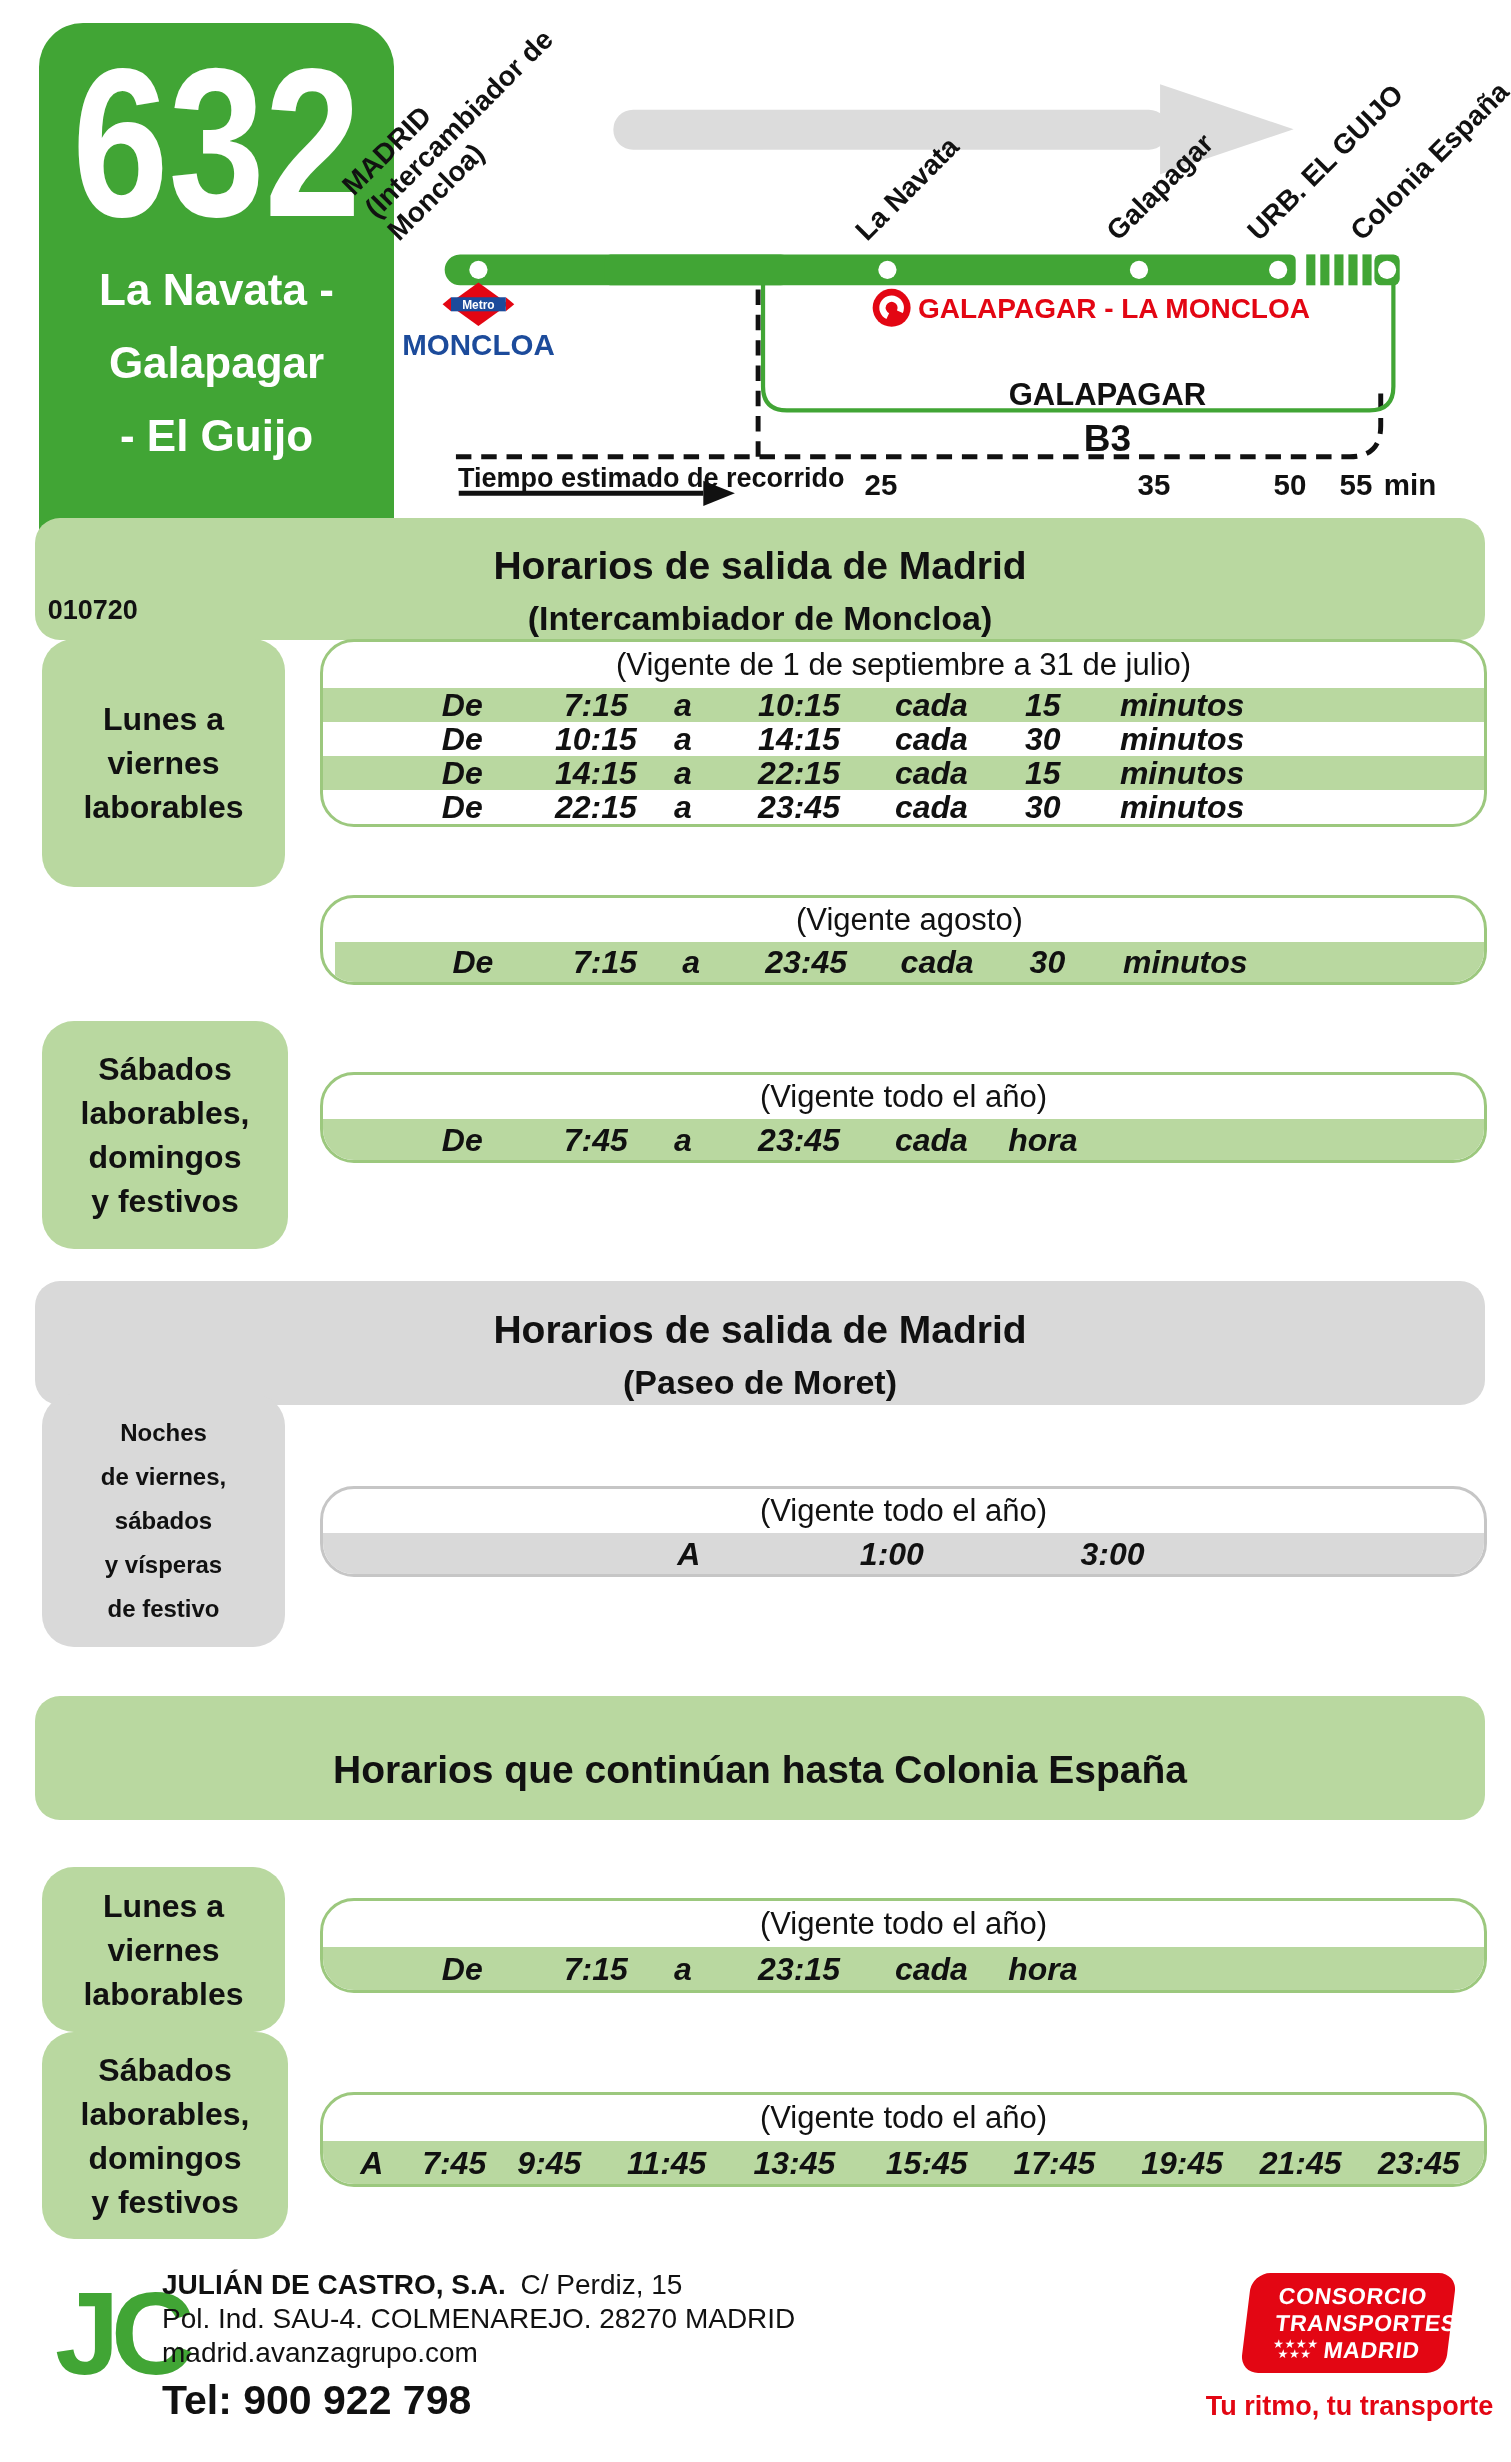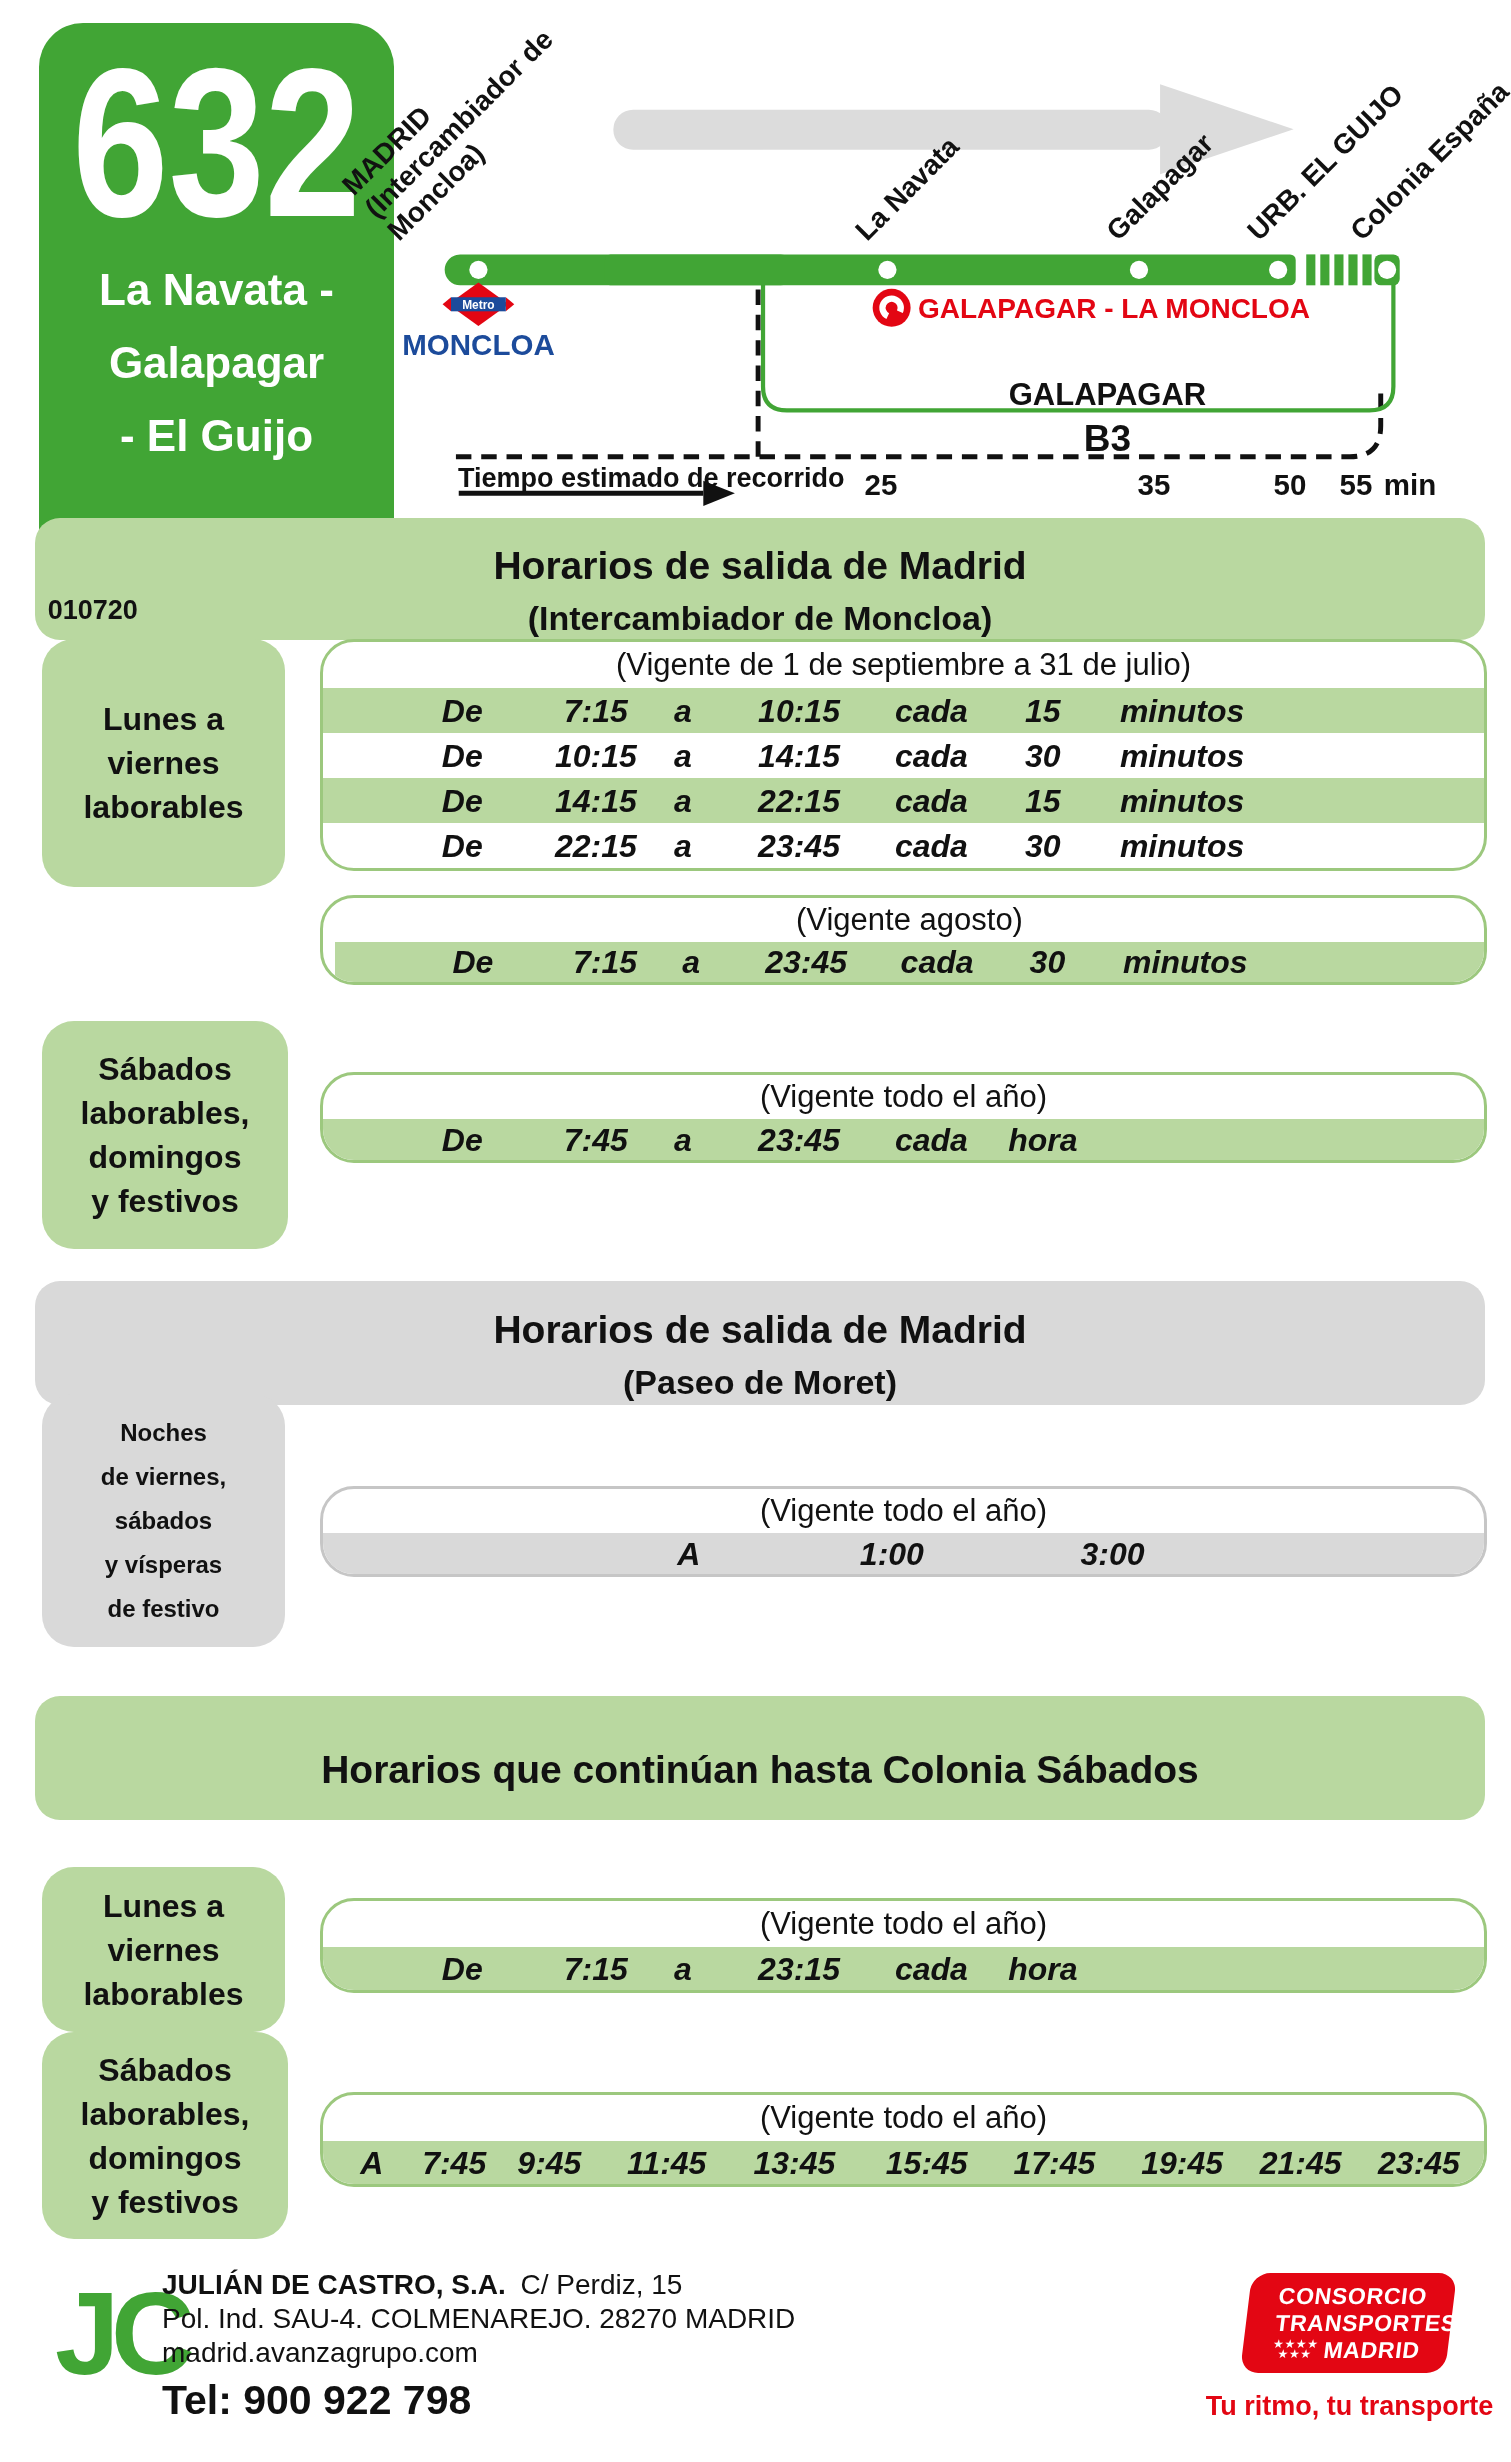--- a/index.html
+++ b/index.html
@@ -166,21 +166,21 @@
     <div class="sec-sub">(Intercambiador de Moncloa)</div>
     <div class="code">010720</div>
   </div>
 
   <div class="day-label green" style="top:639px;width:243px;height:248px;">
     <div>Lunes a</div>
     <div>viernes</div>
     <div>laborables</div>
   </div>
 
-  <div class="tbl" style="top:639px;height:232px;">
+  <div class="tbl" style="top:639px;height:188px;">
     <div class="thead" style="flex:0 0 46px;">(Vigente de 1 de septiembre a 31 de julio)</div>
     <div class="srow r7 bg-green">
       <span class="c1">De</span>
       <span class="c2">7:15</span>
       <span class="c3">a</span>
       <span class="c4">10:15</span>
       <span class="c5">cada</span>
       <span class="c6">15</span>
       <span class="c7">minutos</span>
     </div>
@@ -261,21 +261,21 @@
   <div class="tbl gray-tbl" style="top:1486px;height:91px;">
     <div class="thead">(Vigente todo el año)</div>
     <div class="srow r3 bg-gray">
       <span class="c1">A</span>
       <span class="c2">1:00</span>
       <span class="c3">3:00</span>
     </div>
   </div>
 
   <div class="sec-header green" style="top:1696px;height:124px;">
-    <div class="sec-title">Horarios que continúan hasta Colonia Sábados</div>
+    <div class="sec-title">Horarios que continúan hasta Colonia España</div>
   </div>
 
   <div class="day-label green" style="top:1867px;width:243px;height:165px;">
     <div>Lunes a</div>
     <div>viernes</div>
     <div>laborables</div>
   </div>
 
   <div class="tbl" style="top:1898px;height:95px;">
     <div class="thead" style="flex:0 0 46px;">(Vigente todo el año)</div>

